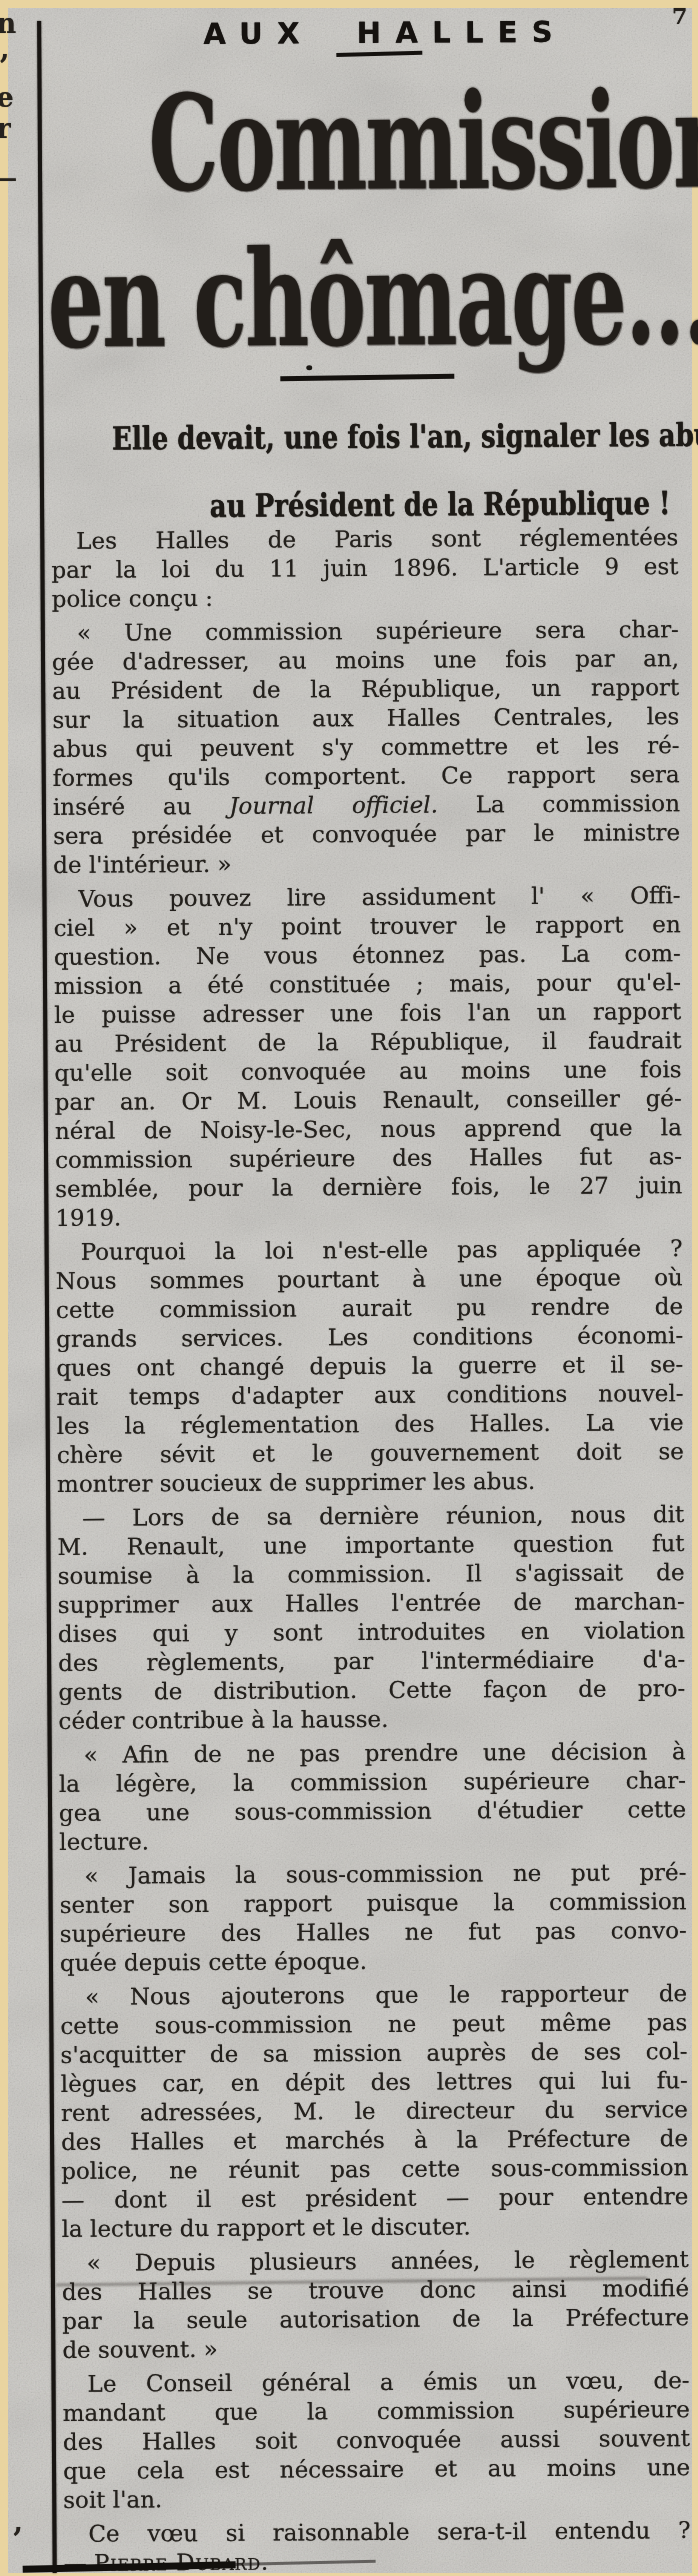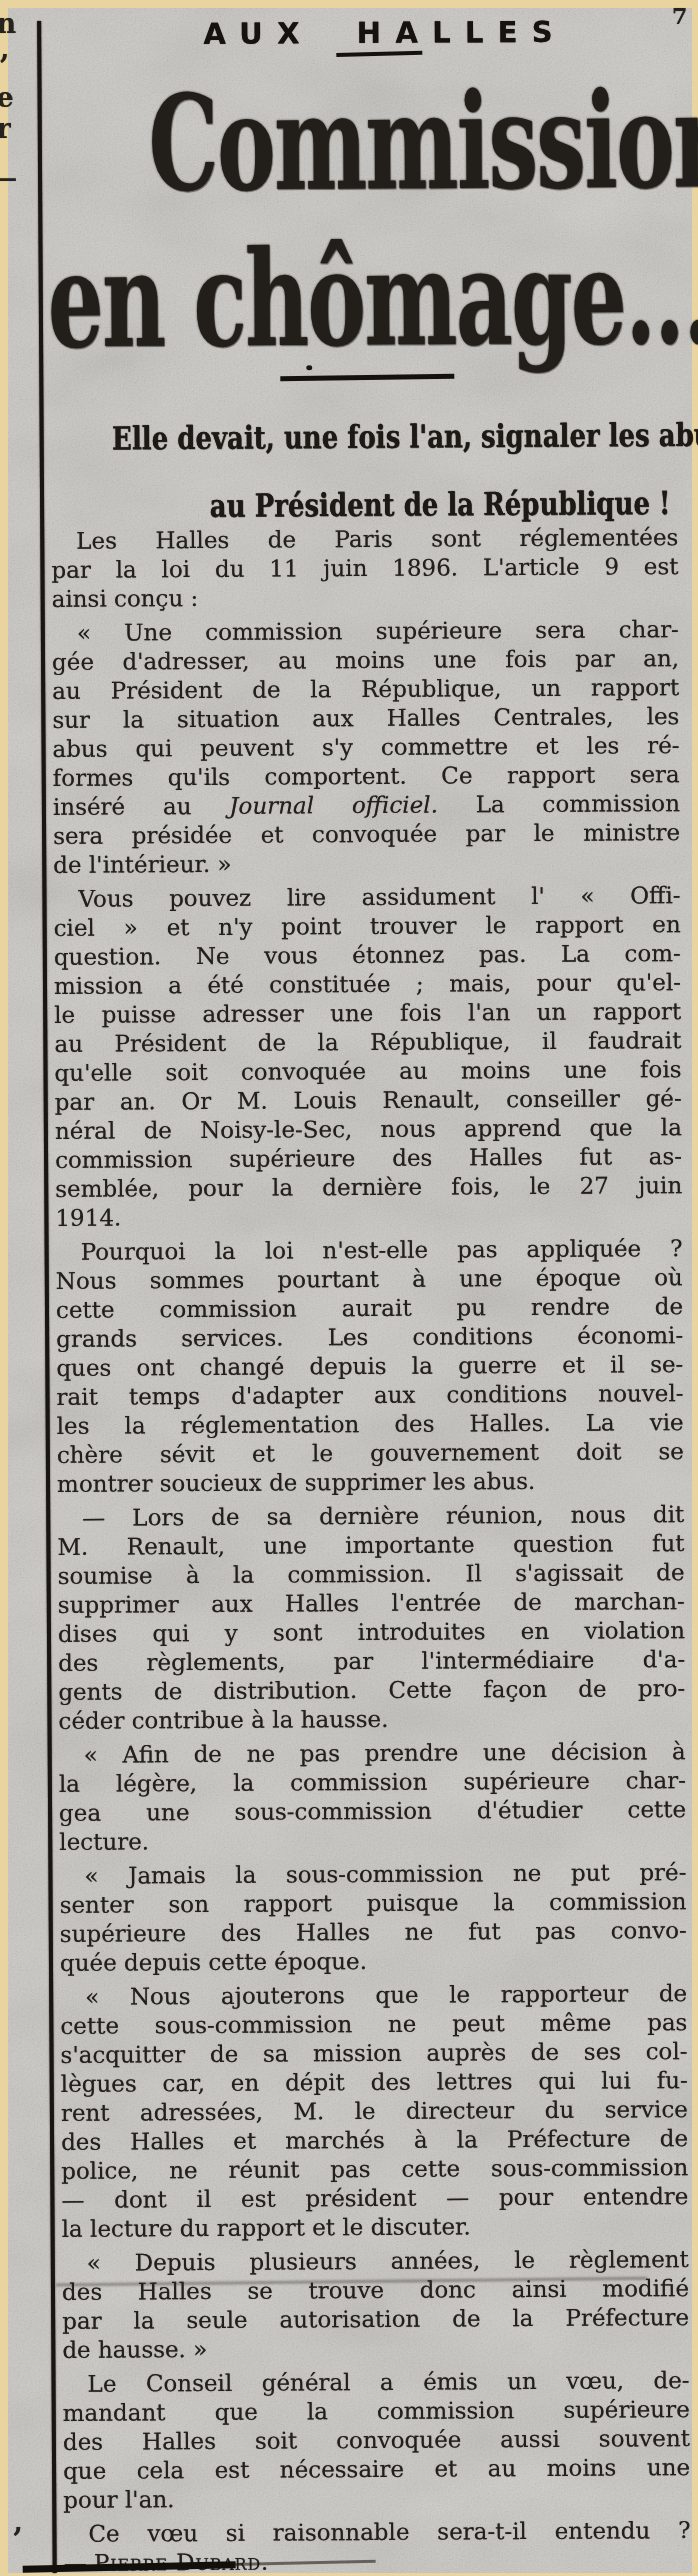--- a/index.html
+++ b/index.html
@@ -81,21 +81,21 @@
     <div class="sep-dot"></div>
     <div class="sep-rule"></div>
 
     <div class="subpos sub1"><span class="substretch">Elle devait, une fois l'an, signaler les abus</span></div>
     <div class="subpos sub2"><span class="substretch">au Président de la République !</span></div>
 
     <div class="body">
         <div class="para">
           <div class="line first"><span>Les Halles de Paris sont réglementées</span></div>
           <div class="line"><span>par la loi du 11 juin 1896. L'article 9 est</span></div>
-          <div class="line last"><span>ainsi conçu :</span></div>
+          <div class="line last"><span>police conçu :</span></div>
         </div>
         <div class="para">
           <div class="line first"><span>« Une commission supérieure sera char-</span></div>
           <div class="line"><span>gée d'adresser, au moins une fois par an,</span></div>
           <div class="line"><span>au Président de la République, un rapport</span></div>
           <div class="line"><span>sur la situation aux Halles Centrales, les</span></div>
           <div class="line"><span>abus qui peuvent s'y commettre et les ré-</span></div>
           <div class="line"><span>formes qu'ils comportent. Ce rapport sera</span></div>
           <div class="line"><span>inséré au </span><span class="italic">Journal officiel.</span><span> La commission</span></div>
           <div class="line"><span>sera présidée et convoquée par le ministre</span></div>
@@ -106,21 +106,21 @@
           <div class="line"><span>ciel » et n'y point trouver le rapport en</span></div>
           <div class="line"><span>question. Ne vous étonnez pas. La com-</span></div>
           <div class="line"><span>mission a été constituée ; mais, pour qu'el-</span></div>
           <div class="line"><span>le puisse adresser une fois l'an un rapport</span></div>
           <div class="line"><span>au Président de la République, il faudrait</span></div>
           <div class="line"><span>qu'elle soit convoquée au moins une fois</span></div>
           <div class="line"><span>par an. Or M. Louis Renault, conseiller gé-</span></div>
           <div class="line"><span>néral de Noisy-le-Sec, nous apprend que la</span></div>
           <div class="line"><span>commission supérieure des Halles fut as-</span></div>
           <div class="line"><span>semblée, pour la dernière fois, le 27 juin</span></div>
-          <div class="line last"><span>1914.</span></div>
+          <div class="line last"><span>1919.</span></div>
         </div>
         <div class="para">
           <div class="line first"><span>Pourquoi la loi n'est-elle pas appliquée ?</span></div>
           <div class="line"><span>Nous sommes pourtant à une époque où</span></div>
           <div class="line"><span>cette commission aurait pu rendre de</span></div>
           <div class="line"><span>grands services. Les conditions économi-</span></div>
           <div class="line"><span>ques ont changé depuis la guerre et il se-</span></div>
           <div class="line"><span>rait temps d'adapter aux conditions nouvel-</span></div>
           <div class="line"><span>les la réglementation des Halles. La vie</span></div>
           <div class="line"><span>chère sévit et le gouvernement doit se</span></div>
@@ -156,28 +156,28 @@
           <div class="line"><span>rent adressées, M. le directeur du service</span></div>
           <div class="line"><span>des Halles et marchés à la Préfecture de</span></div>
           <div class="line"><span>police, ne réunit pas cette sous-commission</span></div>
           <div class="line"><span>— dont il est président — pour entendre</span></div>
           <div class="line last"><span>la lecture du rapport et le discuter.</span></div>
         </div>
         <div class="para">
           <div class="line first"><span>« Depuis plusieurs années, le règlement</span></div>
           <div class="line"><span>des Halles se trouve donc ainsi modifié</span></div>
           <div class="line"><span>par la seule autorisation de la Préfecture</span></div>
-          <div class="line last"><span>de hausse. »</span></div>
+          <div class="line last"><span>de souvent. »</span></div>
         </div>
         <div class="para">
           <div class="line first"><span>Le Conseil général a émis un vœu, de-</span></div>
           <div class="line"><span>mandant que la commission supérieure</span></div>
           <div class="line"><span>des Halles soit convoquée aussi souvent</span></div>
           <div class="line"><span>que cela est nécessaire et au moins une</span></div>
-          <div class="line last"><span>pour l'an.</span></div>
+          <div class="line last"><span>soit l'an.</span></div>
         </div>
         <div class="para">
           <div class="line first"><span>Ce vœu si raisonnable sera-t-il entendu ?</span></div>
           <div class="line last"><span>— </span><span class="smallcaps">Pierre Dubard.</span></div>
         </div>
       </div>
 
     <div class="smudge"></div>
     <div class="bottom-rule"></div>
     <div class="bottom-rule-faint"></div>

